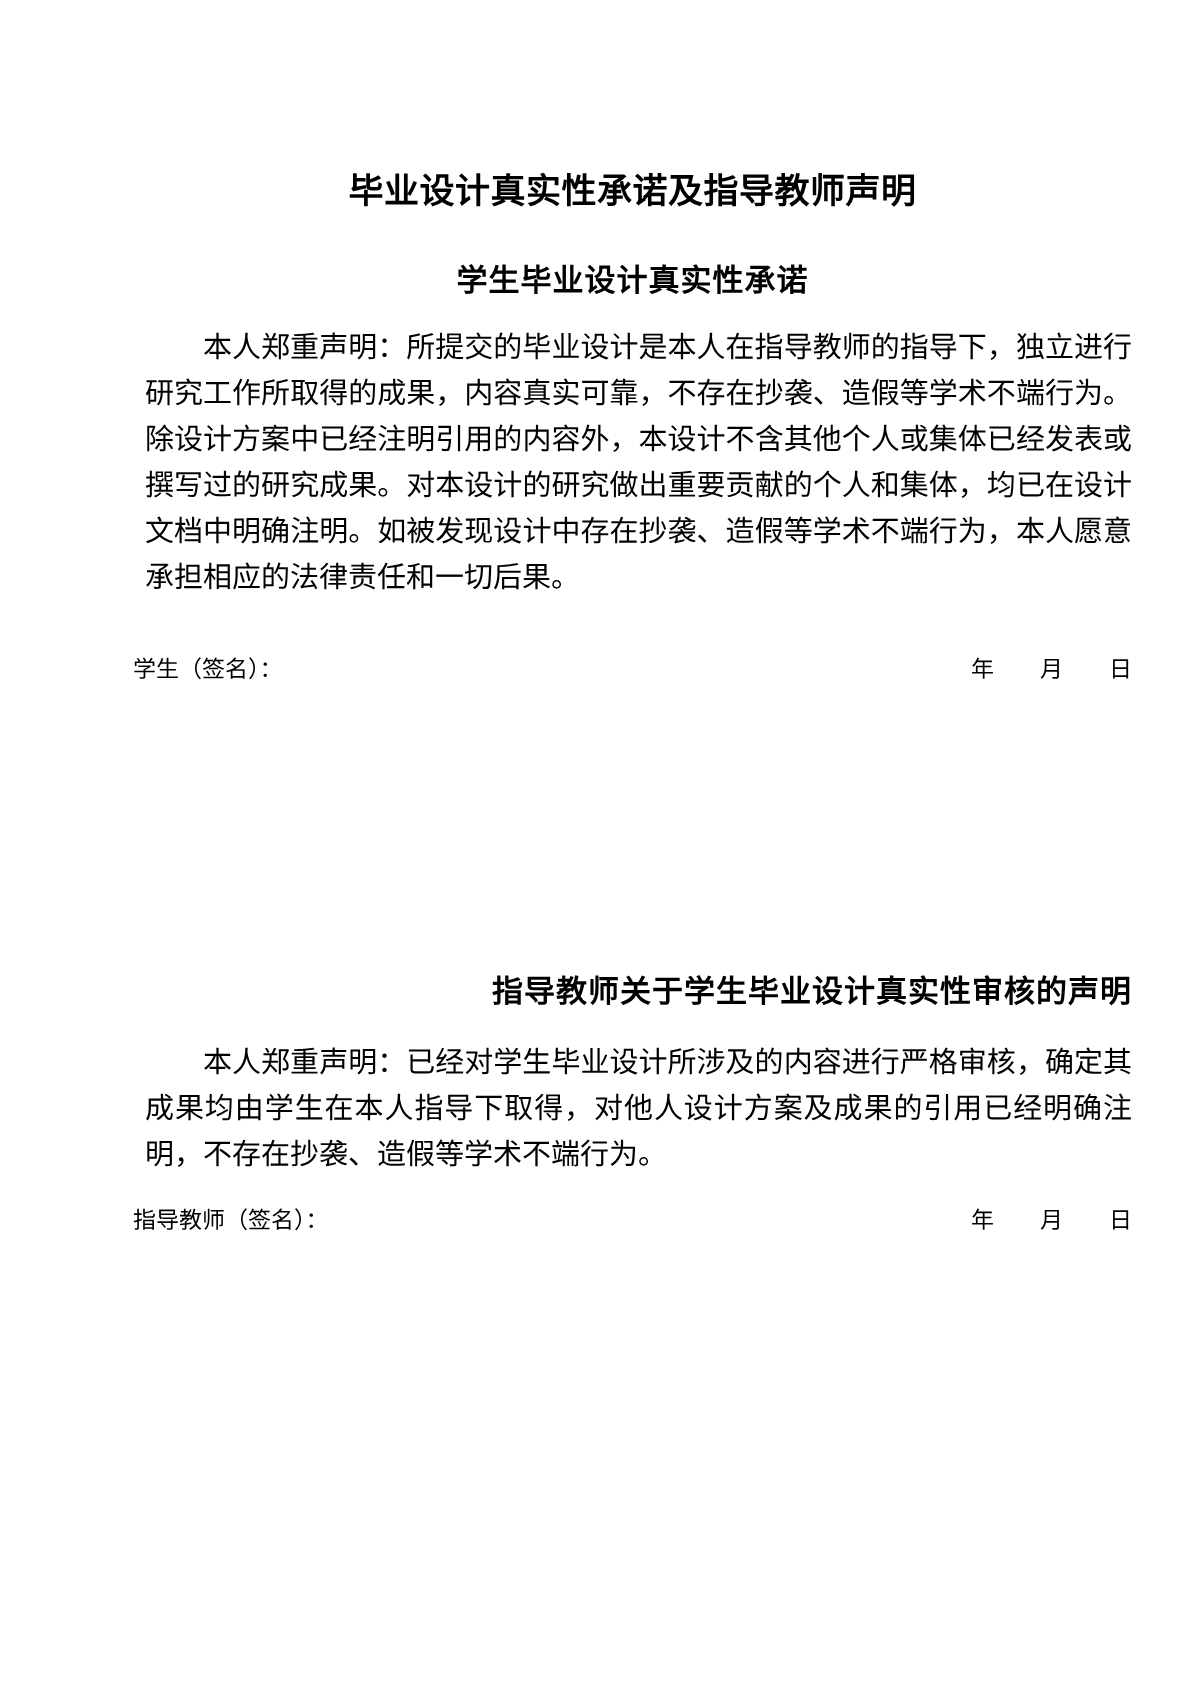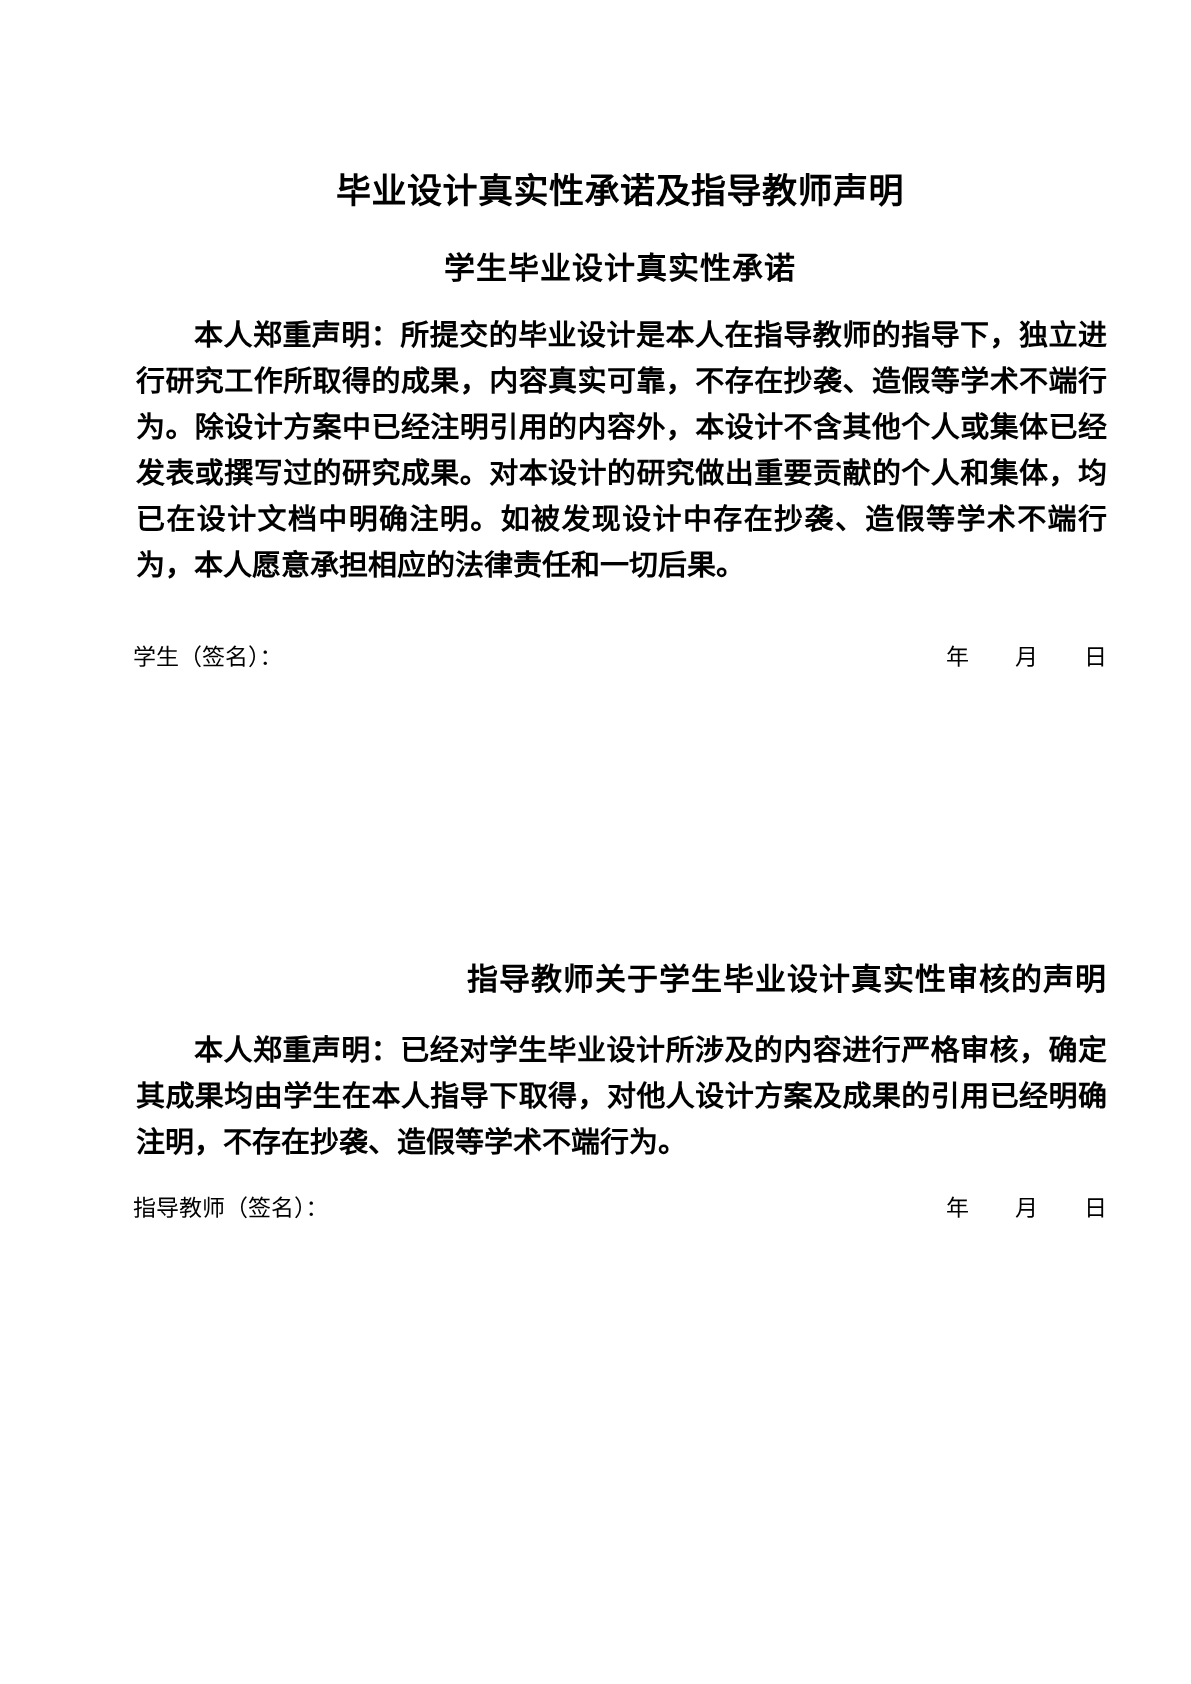--- a/index.html
+++ b/index.html
@@ -7,61 +7,60 @@
     padding: 0;
     background: #ffffff;
   }
   .page {
     position: relative;
     width: 1191px;
     height: 1684px;
     margin: 0 auto;
     background: #ffffff;
     box-sizing: border-box;
-    padding: 168px 84px 0 133px;
+    padding: 168px 59px 0 133px;
     color: #000000;
     overflow: hidden;
     border-radius: 12px;
   }
   .main-title {
     margin: 0;
     font-family: "Liberation Sans", "DejaVu Sans", sans-serif;
     font-weight: bold;
     font-size: 35px;
     line-height: 46px;
     text-align: center;
     letter-spacing: 0.5px;
     color: #000000;
   }
   .section-title {
-    margin: 34px 0 0 0;
+    margin: 46px 0 0 0;
     font-family: "Liberation Serif", "DejaVu Serif", serif;
     font-weight: bold;
     font-size: 31px;
     line-height: 42px;
     text-align: center;
     letter-spacing: 1px;
     color: #000000;
   }
   .section-title.advisor {
     margin-top: 277px;
     line-height: 44px;
     text-align: right;
   }
   .body-para {
-    margin: 22px 0 0 3px;
+    margin: 22px 0 0 12px;
     font-family: "Liberation Serif", "DejaVu Serif", serif;
     font-size: 29px;
     line-height: 46px;
     text-align: justify;
     text-justify: inter-ideograph;
     text-indent: 2em;
     word-break: break-all;
     color: #000000;
-    font-weight: bold;
   }
   .body-para.advisor {
     margin-top: 25px;
   }
   .sig-row {
     display: flex;
     justify-content: space-between;
     align-items: baseline;
     font-family: "Liberation Serif", "DejaVu Serif", serif;
     font-size: 23px;

